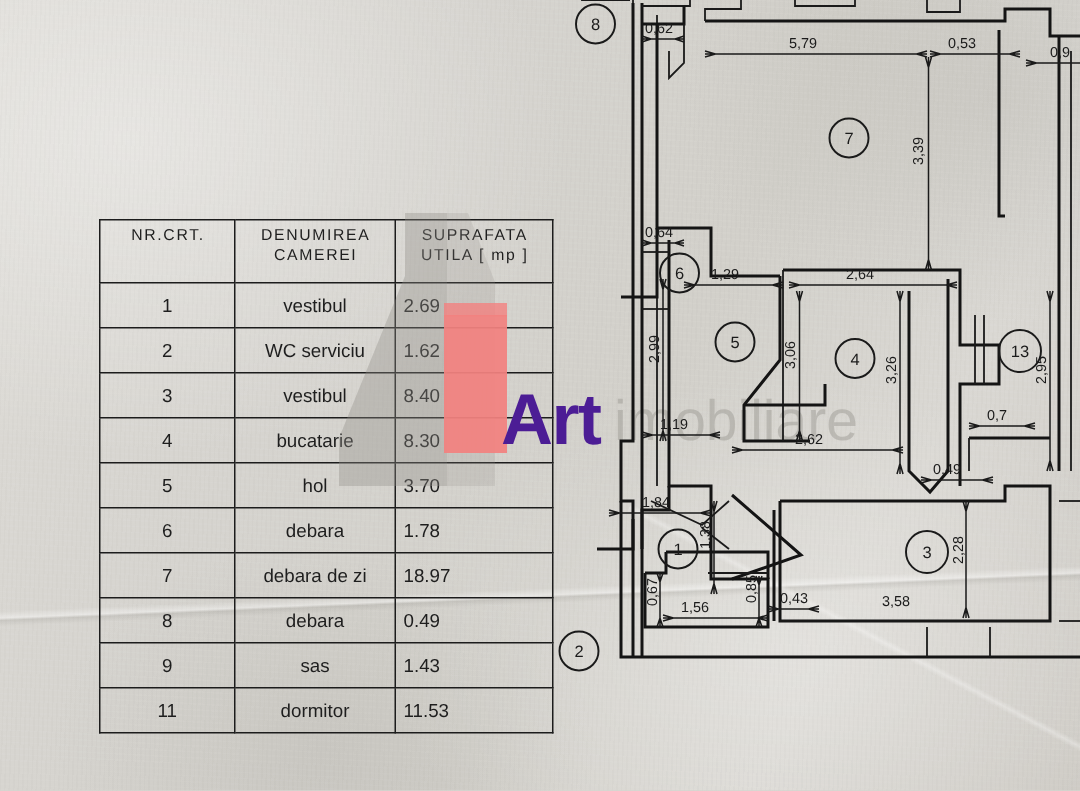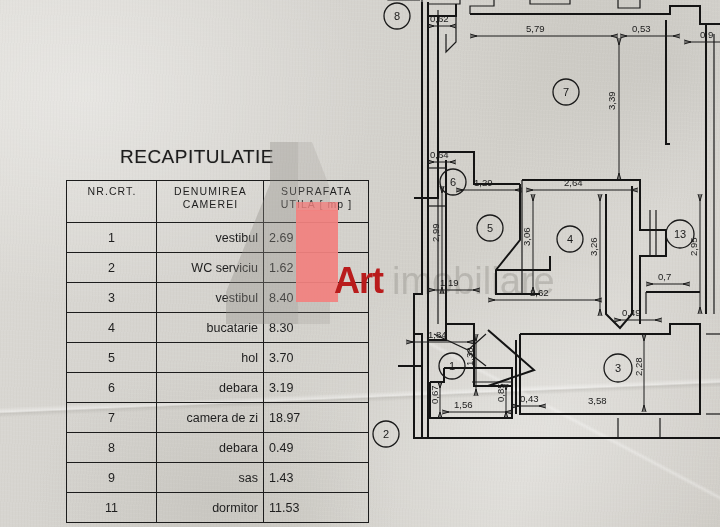--- a/index.html
+++ b/index.html
@@ -59,21 +59,21 @@
   table.recap th{
     font-weight:400;font-size:10.5px;letter-spacing:1.1px;
     text-align:center;vertical-align:top;
     padding:4px 4px 5px 5px;line-height:1.28;height:32px;
   }
   th.c-nr{width:80px;text-align:center;vertical-align:middle;letter-spacing:.6px;font-size:11px;}
   th.c-name{width:97px;}
   th.c-area{width:95px;margin-left:44px;}
   table.recap td{height:29px;font-size:12.5px;padding:0 5px;}
   td.nr{text-align:center;font-size:15px;color:#141414;}
-  td.name{text-align:right;font-size:12px;color:#232323;}
+  td.name{text-align:center;font-size:12px;color:#232323;}
   td.area{font-size:12.5px;color:#1d1d1d;}
 
   
   #red-block{
     position:absolute;left:296px;top:210px;width:42px;height:92px;
     background:#f2817f;opacity:.93;
   }
   #red-block-top{
     position:absolute;left:296px;top:202px;width:42px;height:9px;
     background:#f2817f;opacity:.80;
@@ -81,21 +81,21 @@
 
   
   #wm-wedge{position:absolute;left:226px;top:142px;width:130px;height:182px;}
 
   
   #wordmark{
     position:absolute;left:334px;top:258px;height:46px;
     display:flex;align-items:center;white-space:nowrap;
   }
   .wm-art{
-    font-size:36px;font-weight:bold;color:#b91c1c;letter-spacing:-1px;
+    font-size:48px;font-weight:bold;color:#4c1d95;letter-spacing:-1px;
     font-family:"Liberation Sans", sans-serif;line-height:1;
   }
   .wm-imo{
     font-size:38px;color:rgba(150,149,143,.45);letter-spacing:0px;
     font-family:"Liberation Sans", sans-serif;line-height:1;margin-left:9px;
   }
 
   
   #plan{position:absolute;left:370px;top:-6px;width:356px;height:540px;}
   #plan svg{display:block;}
@@ -110,21 +110,20 @@
 <body>
 
 <div id="page">
 
   <div class="paper"></div>
   <div class="grain"></div>
   <div class="crease"></div>
   <div class="crease2"></div>
 
   <div id="recap">
-    <div class="recap-title">RECAPITULATIE</div>
     <table class="recap">
       <thead>
         <tr>
           <th class="c-nr">NR.CRT.</th>
           <th class="c-name">
             <div>DENUMIREA</div>
             <div>CAMEREI</div>
           </th>
           <th class="c-area">
             <div>SUPRAFATA</div>
@@ -154,25 +153,25 @@
           <td class="area">8.30</td>
         </tr>
         <tr>
           <td class="nr">5</td>
           <td class="name">hol</td>
           <td class="area">3.70</td>
         </tr>
         <tr>
           <td class="nr">6</td>
           <td class="name">debara</td>
-          <td class="area">3.19</td>
+          <td class="area">1.78</td>
         </tr>
         <tr>
           <td class="nr">7</td>
-          <td class="name">camera de zi</td>
+          <td class="name">debara de zi</td>
           <td class="area">18.97</td>
         </tr>
         <tr>
           <td class="nr">8</td>
           <td class="name">debara</td>
           <td class="area">0.49</td>
         </tr>
         <tr>
           <td class="nr">9</td>
           <td class="name">sas</td>

